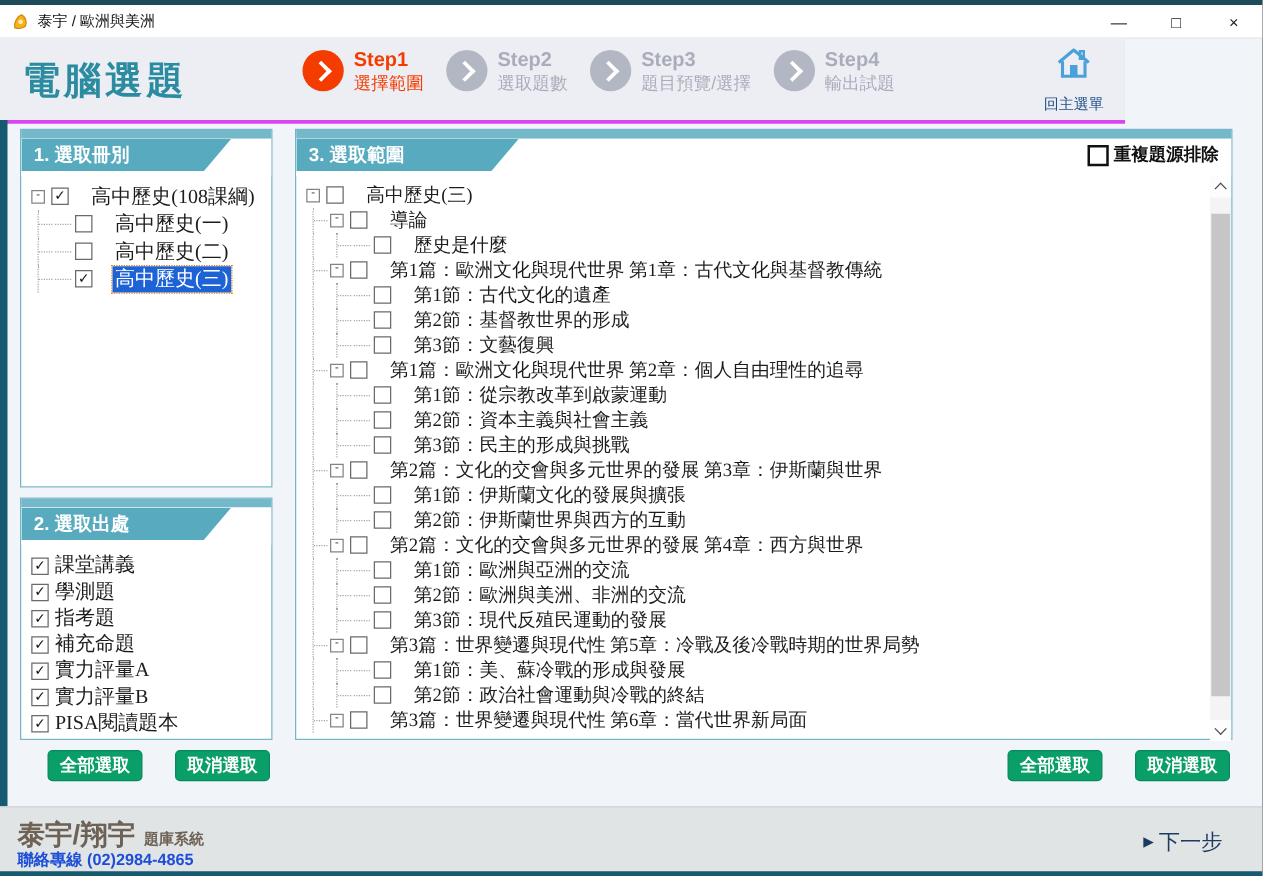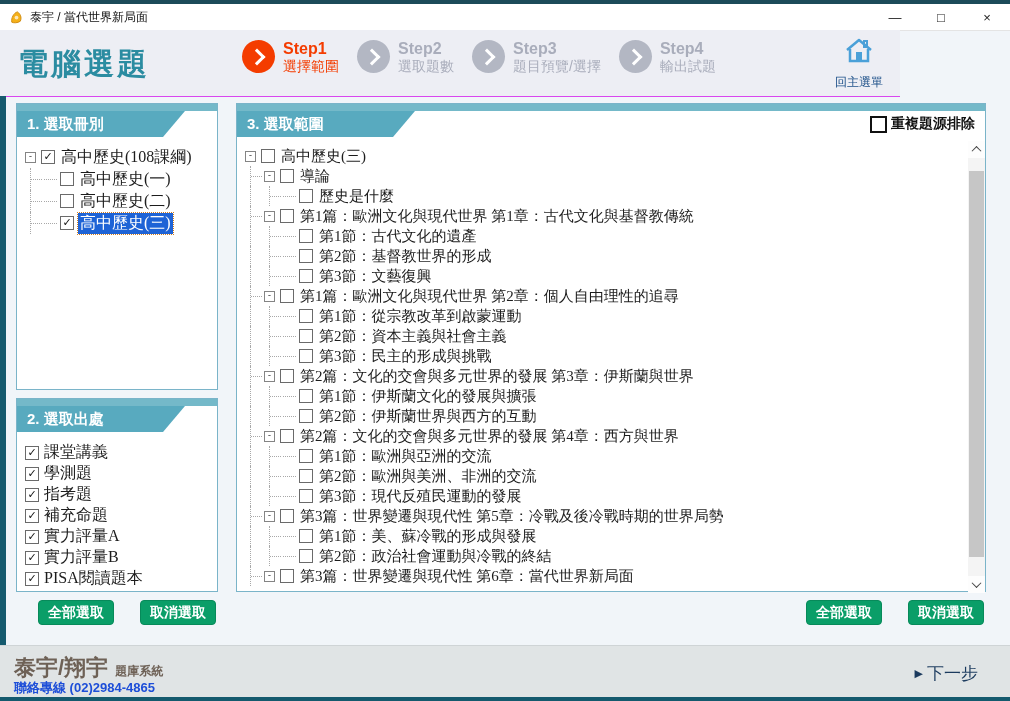--- a/index.html
+++ b/index.html
@@ -9,21 +9,21 @@
   .topstrip{position:absolute;left:0;top:0;width:1010px;height:4px;background:#1c4b59;}
   .titlebar{position:absolute;left:0;top:4px;width:1010px;height:26px;background:#ffffff;
             border-bottom:1px solid #e4e4e4;display:flex;align-items:center;}
   .titlebar .apptitle{font-size:12px;color:#111;margin-left:6px;}
   .logo{margin-left:9px;display:flex;align-items:center;}
   .wincontrols{margin-left:auto;display:flex;height:100%;}
   .winbtn{width:46px;display:flex;align-items:center;justify-content:center;
           font-size:13px;color:#222;cursor:default;}
   
   .header{position:absolute;left:0;top:30px;width:900px;height:66px;background:#edeef4;
-          border-bottom:1px solid #d946ef;}
+          border-bottom:3px solid #d946ef;}
   .pagetitle{position:absolute;left:18px;top:14px;font-size:30px;font-weight:bold;
              color:#2b8ca1;letter-spacing:3px;}
   .steps{position:absolute;left:242px;top:10px;display:flex;gap:18px;}
   .step{display:flex;align-items:flex-start;}
   .stepcircle{width:33px;height:33px;border-radius:50%;background:#b3b7c3;
               display:flex;align-items:center;justify-content:center;margin-right:8px;flex:none;}
   .step.active .stepcircle{background:#f43c00;}
   .chev{width:9px;height:9px;border-top:3px solid #fff;border-right:3px solid #fff;
         transform:rotate(45deg);margin-left:-3px;}
   .steptext{display:flex;flex-direction:column;line-height:1.15;color:#a9adbb;}
@@ -65,21 +65,21 @@
   .sp.vl{border-left:1px dotted #a8a8a8;margin-left:5px;width:13px;}
   .sp.hstub::after{content:'';position:absolute;left:0;right:2px;top:50%;border-top:1px dotted #a8a8a8;}
   .slot{width:16px;height:100%;flex:none;display:flex;align-items:center;}
   .slot.leaf::after{content:'';display:block;width:13px;border-top:1px dotted #a8a8a8;}
   .exp{width:9px;height:9px;border:1px solid #848484;background:#fff;color:#333;
        font-size:9px;line-height:7px;text-align:center;flex:none;
        font-family:"DejaVu Sans Mono",monospace;}
   .cb{width:12px;height:12px;border:1px solid #6a6a6a;background:#fff;flex:none;
       font-size:11px;line-height:12px;text-align:center;color:#111;font-weight:bold;
       font-family:"DejaVu Sans",sans-serif;}
-  .lbl{margin-left:4px;padding:0 2px;}
+  .lbl{margin-left:16px;padding:0 2px;}
   .lbl.sel{background:#1e63d6;color:#fff;outline:1px dotted #cf7c1f;}
   
   .srclist{padding:6px 4px 0 8px;font-family:"Liberation Serif","DejaVu Serif",serif;
            color:#1c1c1c;}
   .srow{display:flex;align-items:center;height:21px;font-size:16px;}
   .srow .cb{margin-right:5px;}
   
   .sbar{position:absolute;right:0;top:0;width:17px;height:100%;background:#f4f4f4;}
   .sbtn{position:absolute;left:0;width:17px;height:17px;background:#fdfdfd;
         display:flex;align-items:center;justify-content:center;}
@@ -112,21 +112,21 @@
 
   <div class="topstrip"></div>
 
   <div class="titlebar">
     <span class="logo">
       <svg width="15" height="15" viewBox="0 0 16 16">
         <path d="M3 13 C2 9 5 3 9 2 C12 4 14 8 12 12 C9 14 5 14 3 13 Z" fill="#f5b119" stroke="#cf8a0e" stroke-width="1"></path>
         <circle cx="8" cy="8" r="2" fill="#fff" opacity="0.7"></circle>
       </svg>
     </span>
-    <span class="apptitle">泰宇 / 當代世界新局面</span>
+    <span class="apptitle">泰宇 / 歐洲與美洲</span>
     <span class="wincontrols">
       <span class="winbtn">—</span>
       <span class="winbtn">□</span>
       <span class="winbtn">×</span>
     </span>
   </div>
 
   <div class="header">
     <div class="pagetitle">電腦選題</div>
     <div class="steps" id="steps">

